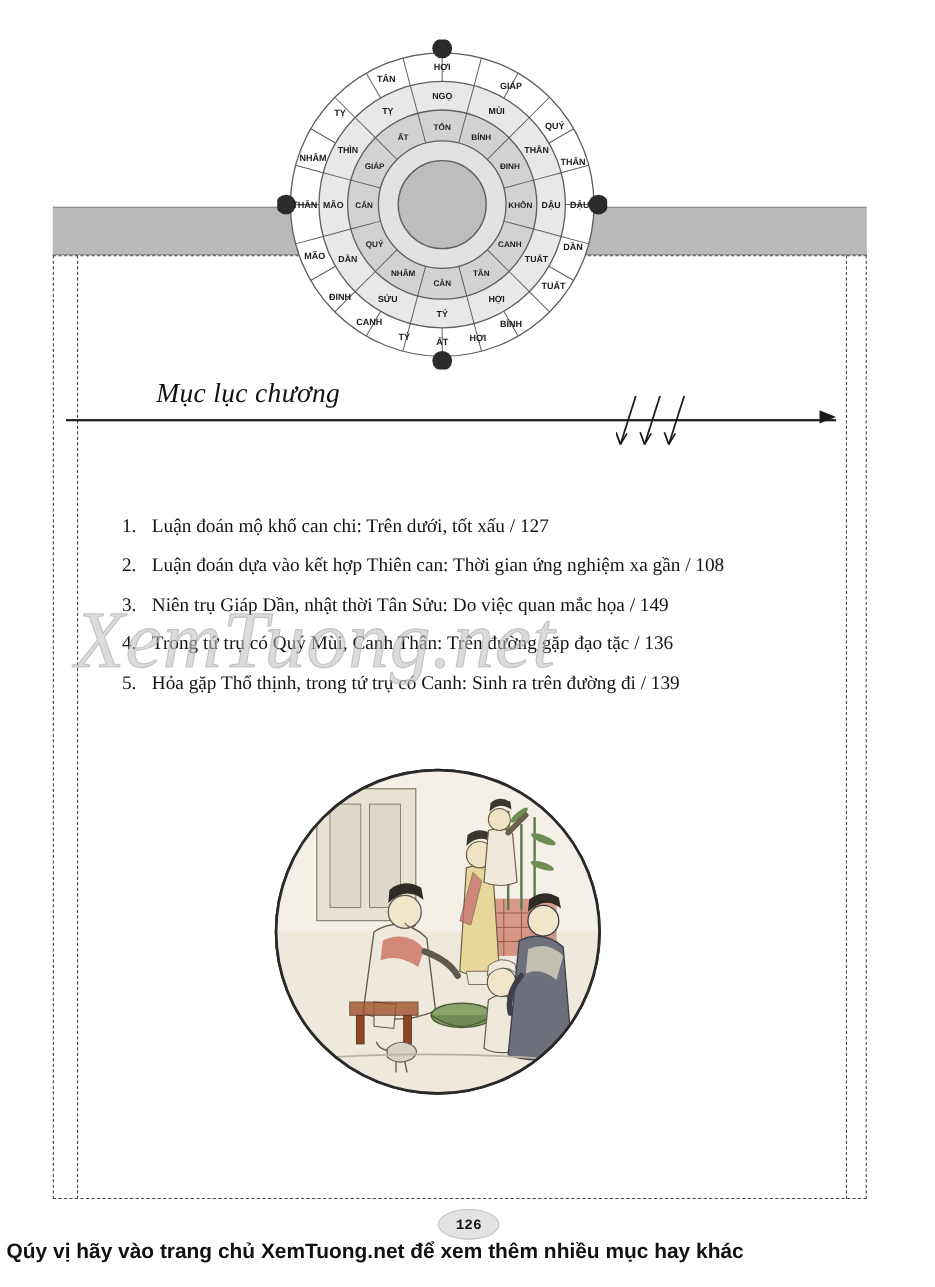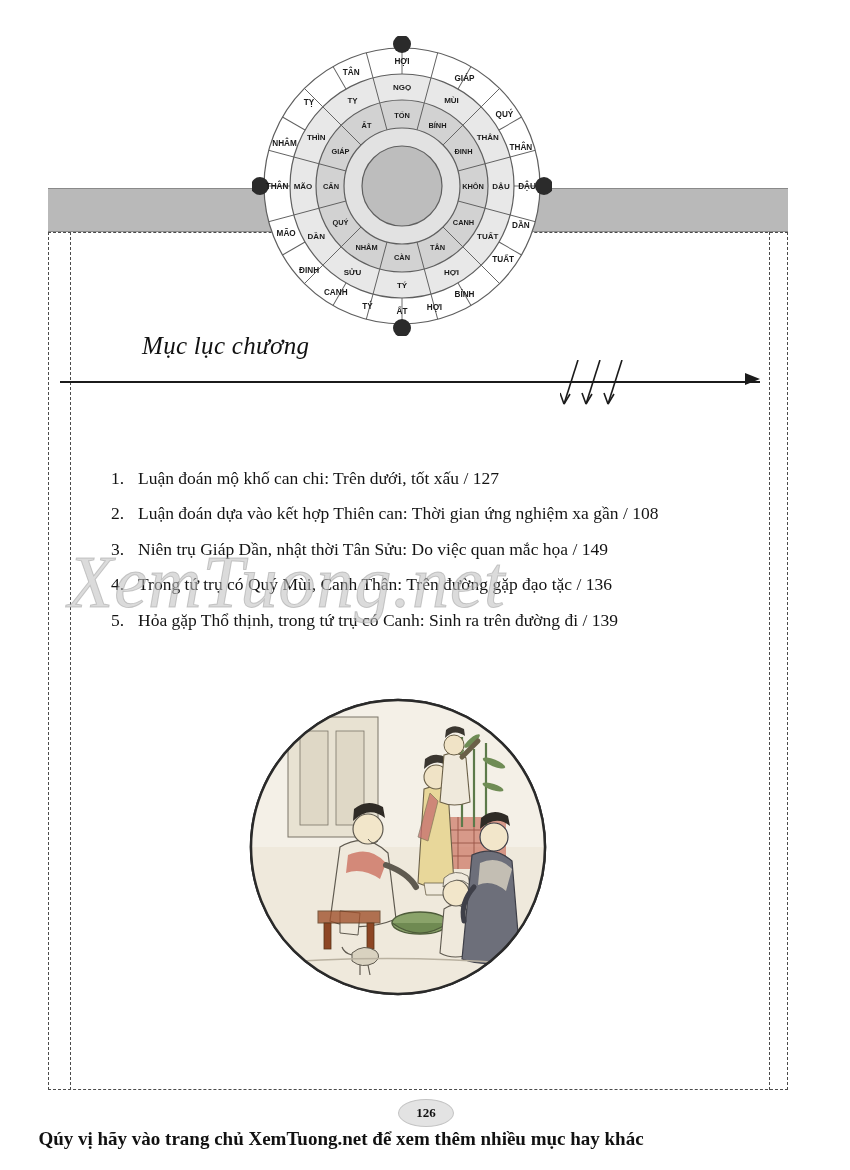--- a/index.html
+++ b/index.html
@@ -60,21 +60,21 @@
     top: 36px;
     width: 300px;
     height: 300px;
   }
   .wheel-wrap svg { display: block; }
 
   
   .chapter-title {
     position: absolute;
     left: 142px;
-    top: 332px;
+    top: 344px;
     font-family: "Liberation Serif", serif;
     font-style: italic;
     font-size: 25px;
     color: #111;
     letter-spacing: 0.3px;
   }
   .title-rule {
     position: absolute;
     left: 60px;
     top: 381px;
@@ -158,34 +158,34 @@
   .page-number {
     position: absolute;
     left: 398px;
     top: 1099px;
     width: 54px;
     height: 26px;
     border-radius: 50%;
     background: #e3e3e3;
     border: 1px solid #c4c4c4;
     color: #111;
-    font-family: Liberation Serif, serif;
+    font-family: Liberation Mono, monospace;
     font-size: 13px;
     font-weight: bold;
     display: flex;
     align-items: center;
     justify-content: center;
   }
   .footer-note {
     position: absolute;
     left: 0;
     top: 1128px;
     width: 682px;
     text-align: center;
-    font-family: Liberation Serif, serif;
+    font-family: Liberation Sans, sans-serif;
     font-size: 19px;
     font-weight: bold;
     color: #111;
   }
   .bottom-bar {
     position: absolute;
     left: 0;
     bottom: 0;
     width: 850px;
     height: 5px;

